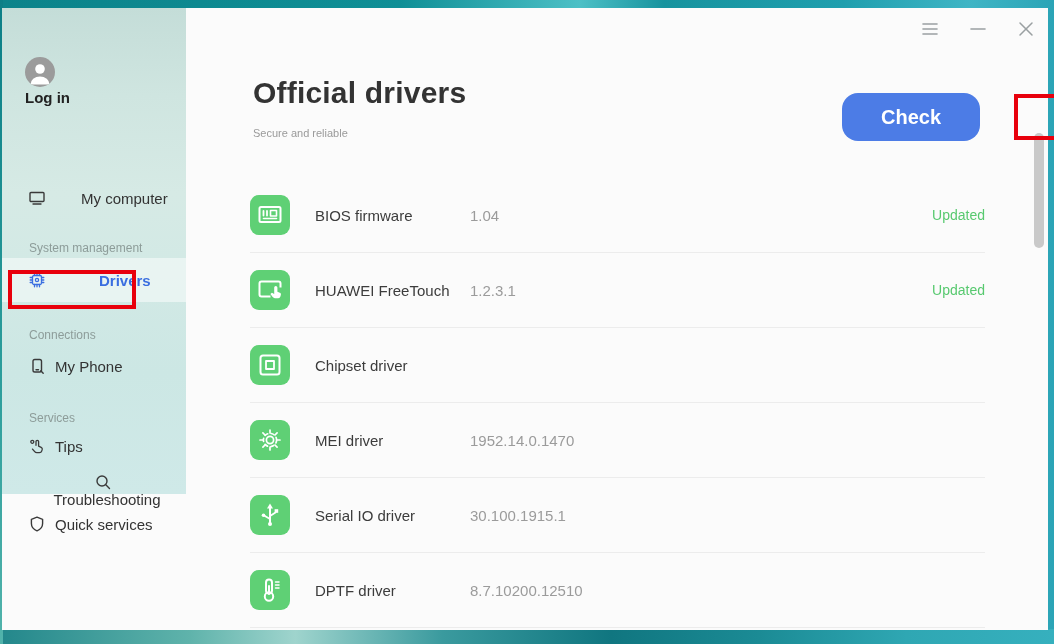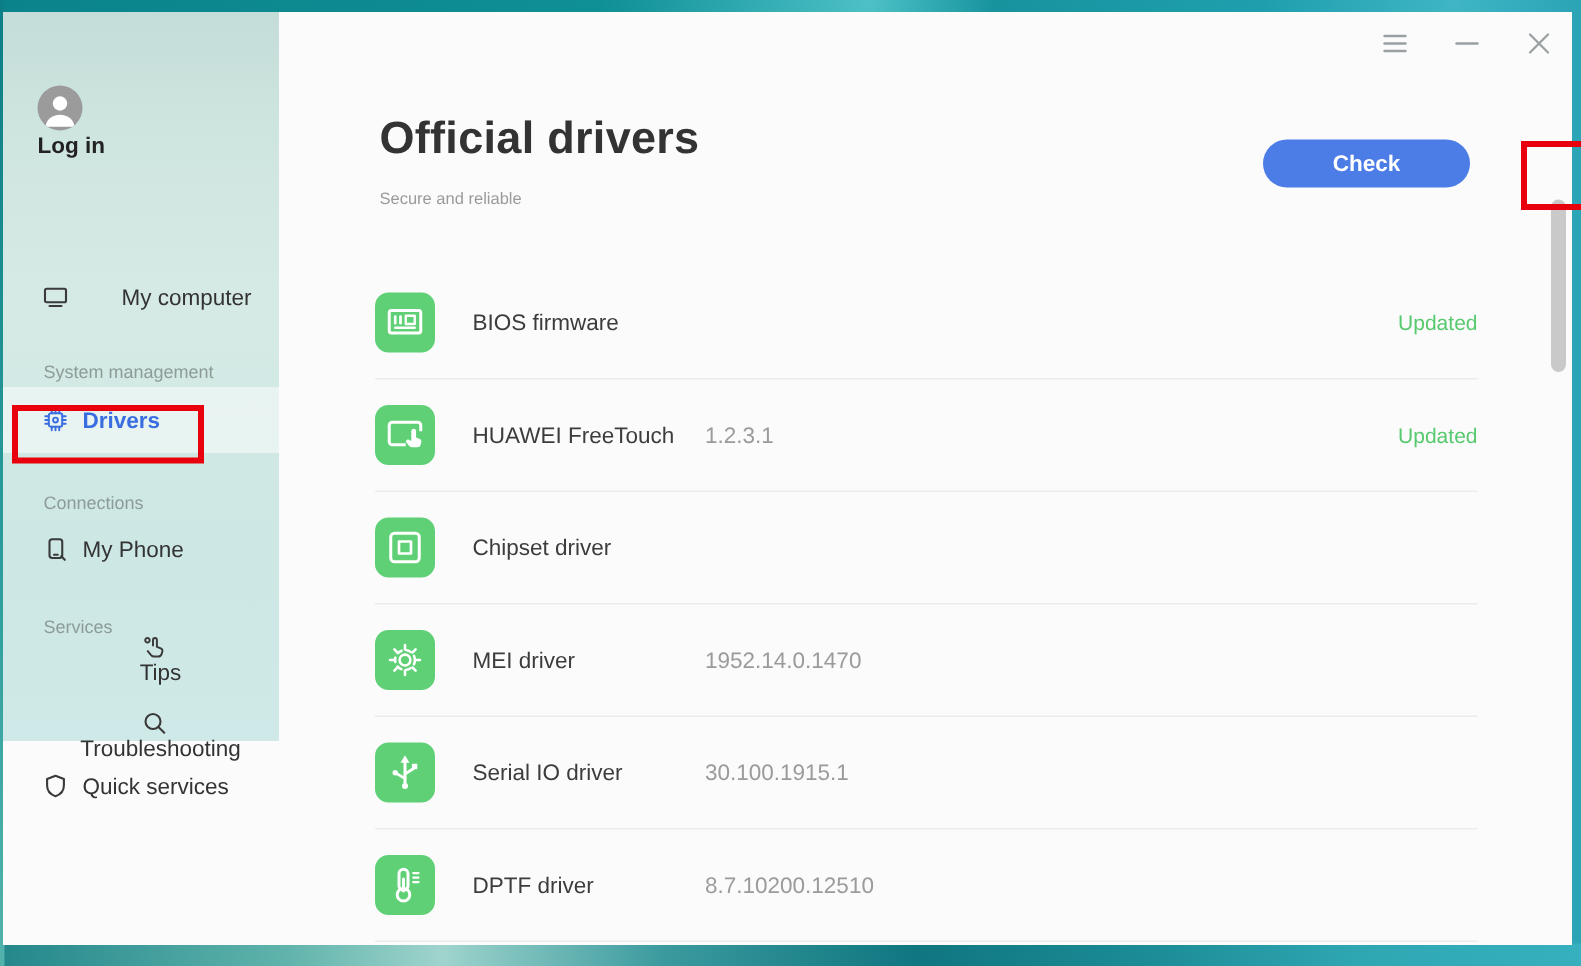--- a/index.html
+++ b/index.html
@@ -19,33 +19,33 @@
   .avatar{position:absolute;left:23px;top:49px;width:30px;height:30px;border-radius:50%;
     background:#9b9b9b;overflow:hidden;cursor:pointer;}
   .login{position:absolute;left:23px;top:81px;font-size:15px;font-weight:700;color:#222;cursor:pointer;}
   .section-label{position:absolute;left:27px;font-size:12px;color:#8d9c99;}
   .sec-system{top:233px;} .sec-connections{top:320px;} .sec-services{top:403px;}
   .nav-item{position:absolute;left:0;width:184px;height:28px;display:flex;align-items:center;
     padding-left:26px;box-sizing:border-box;font-size:15px;color:#333;cursor:pointer;}
   .nav-item .nav-ic{width:18px;height:18px;margin-right:9px;color:#3a3a3a;flex:0 0 auto;display:inline-flex;}
   .nav-ic svg{width:100%;height:100%;}
   .ni-computer{top:176px;gap:26px;}
-  .ni-drivers{top:250px;height:44px;background:rgba(255,255,255,0.5);color:#3a6ee0;font-weight:700;}
+  .ni-drivers{top:250px;height:44px;background:rgba(255,255,255,0.5);color:#3a6ee0;font-weight:700;gap:44px;}
   .ni-drivers .nav-ic{color:#3a6ee0;}
-  .ni-phone{top:344px;} .ni-tips{top:414px;flex-direction:column;} .ni-trouble{top:465px;flex-direction:column;} .ni-quick{top:502px;}
+  .ni-phone{top:344px;} .ni-tips{top:424px;} .ni-trouble{top:465px;flex-direction:column;} .ni-quick{top:502px;}
 
   
   .content{position:absolute;left:184px;top:0;width:862px;height:622px;}
   .win-controls{position:absolute;top:11px;right:12px;display:flex;gap:28px;align-items:center;}
   .win-ctrl{width:20px;height:20px;color:#9aa0a2;cursor:pointer;display:inline-flex;}
   .win-ctrl svg{width:100%;height:100%;}
   .page-title{position:absolute;left:67px;top:68px;font-size:30px;font-weight:700;color:#333;letter-spacing:.2px;}
   .page-subtitle{position:absolute;left:67px;top:119px;font-size:11px;color:#9a9a9a;}
-  .check-btn{position:absolute;left:656px;top:85px;width:138px;height:32px;border-radius:16px;
-    background:#4c7ce6;color:#fff;font-size:15px;font-weight:700;border:none;
+  .check-btn{position:absolute;left:656px;top:85px;width:138px;height:48px;border-radius:16px;
+    background:#4c7ce6;color:#fff;font-size:20px;font-weight:700;border:none;
     display:flex;align-items:center;justify-content:center;cursor:pointer;font-family:inherit;}
   .scroll-thumb{position:absolute;left:848px;top:125px;width:10px;height:115px;border-radius:5px;background:#c9c9c9;cursor:grab;}
 
   .drv-list{position:absolute;left:64px;top:170px;width:735px;}
   .drv-row{height:74px;display:flex;align-items:center;border-bottom:1px solid #ececec;}
   .drv-icon{width:40px;height:40px;border-radius:9px;background:#5fd075;color:#fff;
     display:flex;align-items:center;justify-content:center;flex:0 0 auto;}
   .drv-icon svg{width:40px;height:40px;}
   .drv-name{margin-left:25px;width:155px;font-size:15px;color:#3c3c3c;}
   .drv-version{flex:1;font-size:15px;color:#9b9b9b;}
@@ -186,20 +186,21 @@
     <div class="drv-icon">
               <svg viewBox="0 0 40 40" fill="none" stroke="currentColor" stroke-linecap="round" stroke-linejoin="round" stroke-width="2">
                 <rect x="9.5" y="12" width="21" height="15" rx="1.5"></rect>
                 <line x1="13.5" y1="16" x2="13.5" y2="20.5" stroke-width="1.8"></line>
                 <line x1="17" y1="16" x2="17" y2="20.5" stroke-width="1.8"></line>
                 <rect x="20.5" y="15.5" width="6" height="5.5" stroke-width="1.6"></rect>
                 <line x1="13.5" y1="23.5" x2="26.5" y2="23.5" stroke-width="1.6"></line>
               </svg>
             </div>
     <div class="drv-name">BIOS firmware</div>
+    <div class="drv-version">1.04</div>
     <div class="drv-status">Updated</div>
   </div>
           <div class="drv-row">
     <div class="drv-icon">
               <svg viewBox="0 0 40 40" fill="none" stroke="currentColor" stroke-linecap="round" stroke-linejoin="round" stroke-width="2">
                 <rect x="9.5" y="11.5" width="21" height="15" rx="2"></rect>
                 <rect x="20.5" y="17.5" width="12" height="12" fill="#5fd075" stroke="none"></rect>
                 <path fill="currentColor" stroke="none" d="M24.2 17.5 a1.6 1.6 0 0 1 3.2 0 v4.2 l2.5 1 c.8 .4 1.2 1.2 1 2 l-.5 1.9 a2.2 2.2 0 0 1 -2.1 1.6 h-3.4 a2.8 2.8 0 0 1 -2.2 -1.1 l-2.3 -3 1.5 -1.3 2.3 1.2 z"></path>
               </svg>
             </div>

